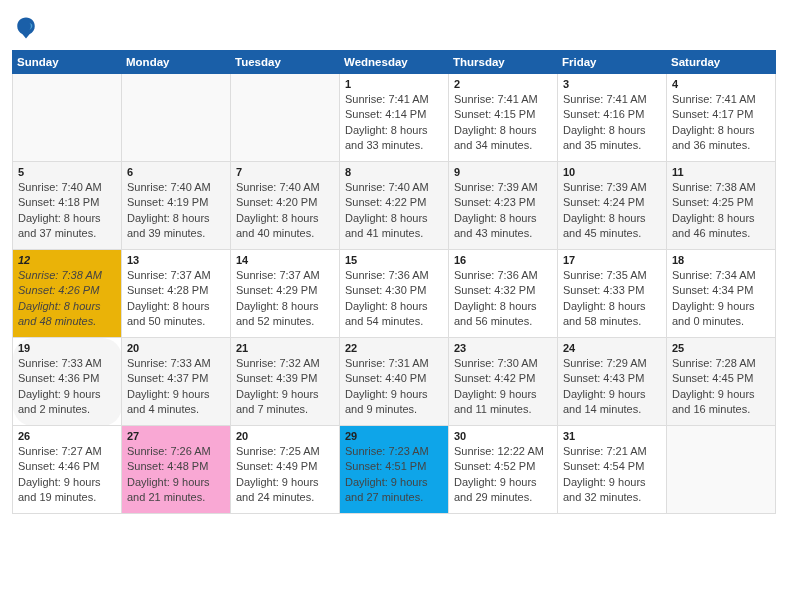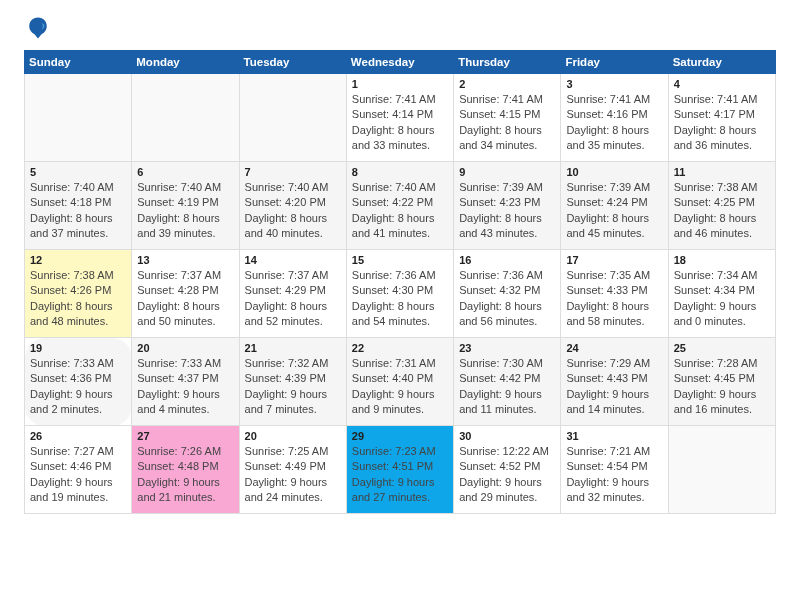--- a/index.html
+++ b/index.html
@@ -6,21 +6,21 @@
     body {
       width: 792px;
       height: 612px;
       font-family: Arial, sans-serif;
       background: #fff;
       overflow: hidden;
     }
     .page {
       width: 792px;
       height: 480px;
-      padding: 14px 16px 10px 24px;
+      padding: 14px 16px 10px 12px;
       display: flex;
       flex-direction: column;
     }
     .header {
       display: flex;
       align-items: flex-start;
       justify-content: space-between;
       margin-bottom: 8px;
     }
     .logo {
@@ -209,21 +209,21 @@
 Daylight: 8 hours and 45 minutes.</div>
           </td>
           <td style="background: rgb(245, 245, 245);">
             <span class="day-num">11</span>
             <div class="day-info">Sunrise: 7:38 AM
 Sunset: 4:25 PM
 Daylight: 8 hours and 46 minutes.</div>
           </td>
         </tr>
         <tr>
-          <td style="background: #fef9c3;">
+          <td style="background: #eab308; font-style: italic;">
             <span class="day-num">12</span>
             <div class="day-info">Sunrise: 7:38 AM
 Sunset: 4:26 PM
 Daylight: 8 hours and 48 minutes.</div>
           </td>
           <td style="background: rgb(255, 255, 255);">
             <span class="day-num">13</span>
             <div class="day-info">Sunrise: 7:37 AM
 Sunset: 4:28 PM
 Daylight: 8 hours and 50 minutes.</div>

